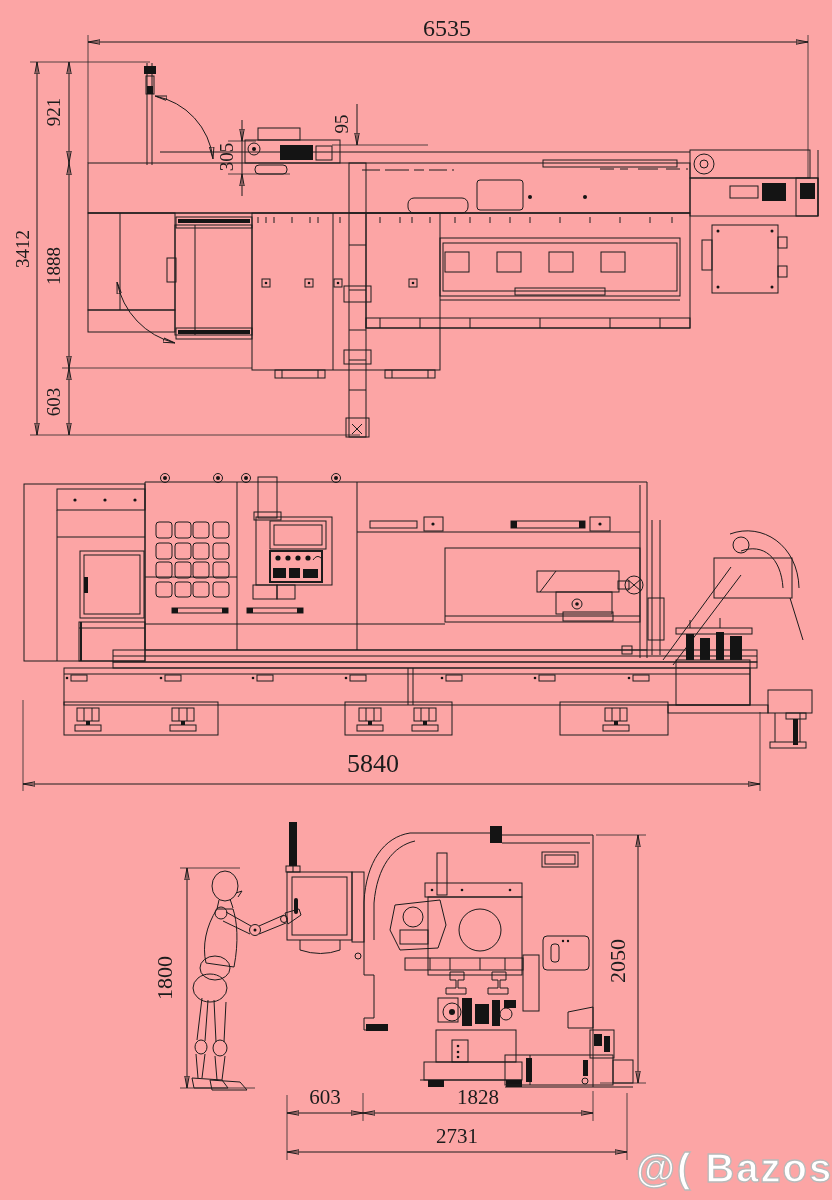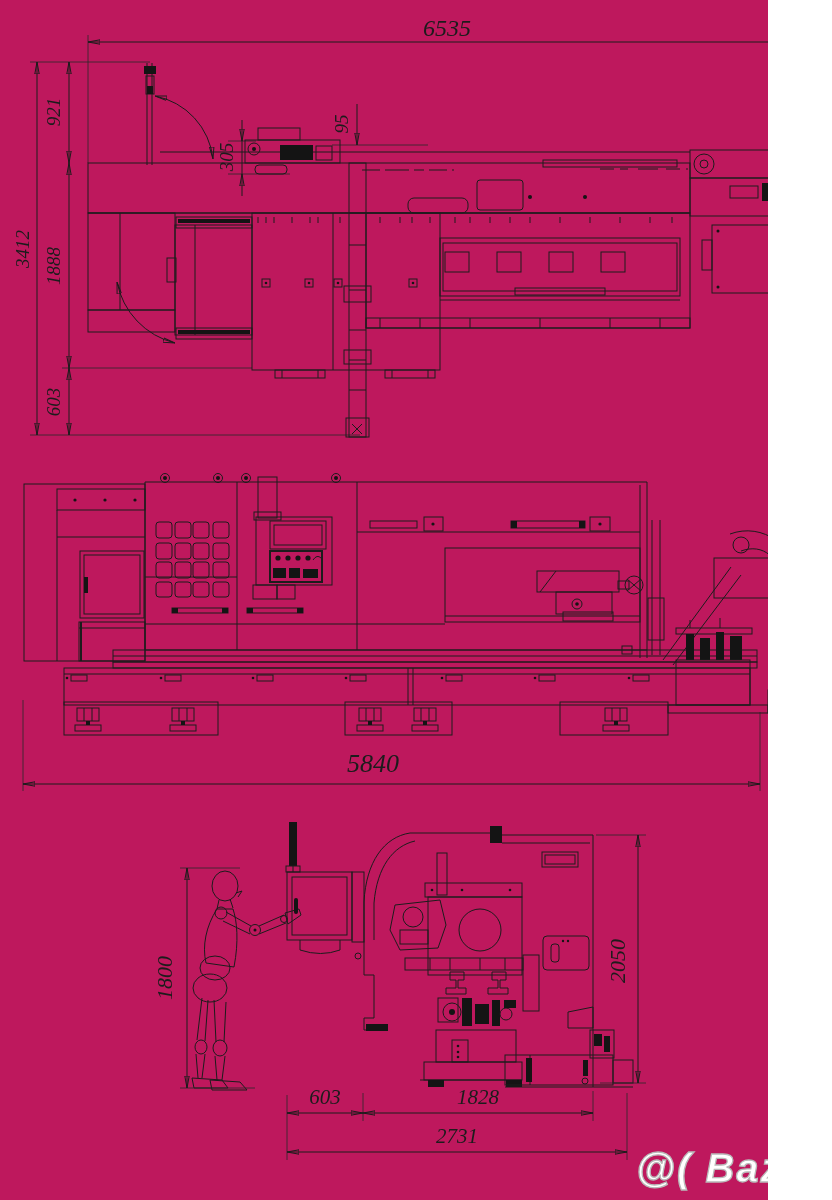--- a/index.html
+++ b/index.html
@@ -1,17 +1,17 @@
 <!DOCTYPE html>
 <html><head>
 <meta charset="utf-8">
 <style>
   html,body{margin:0;padding:0;background:#fff;}
-  .canvas{position:relative;width:768px;height:1200px;background:#be185d;overflow:hidden;
-          font-family:"Liberation Serif","DejaVu Serif",serif;font-style:italic;}
+  .canvas{position:relative;width:832px;height:1200px;background:#fca5a5;overflow:hidden;
+          font-family:"Liberation Serif","DejaVu Serif",serif;}
   svg line,svg path,svg rect,svg circle,svg ellipse,svg polygon{fill:none;stroke:#1c1c1c;stroke-width:1;}
   svg .f{fill:#141414;stroke:none;}
   svg .th{stroke-width:2;}
   svg .dim{stroke-width:1;}
   svg .ext{stroke-width:0.8;stroke:#2a2a2a;}
   svg text{fill:#1c1c1c;stroke:none;font-family:"Liberation Serif","DejaVu Serif",serif;}
   svg text.d19{font-size:19px;}
   svg text.d21{font-size:21px;}
   svg text.d22{font-size:22px;}
   svg text.d24{font-size:24px;}

